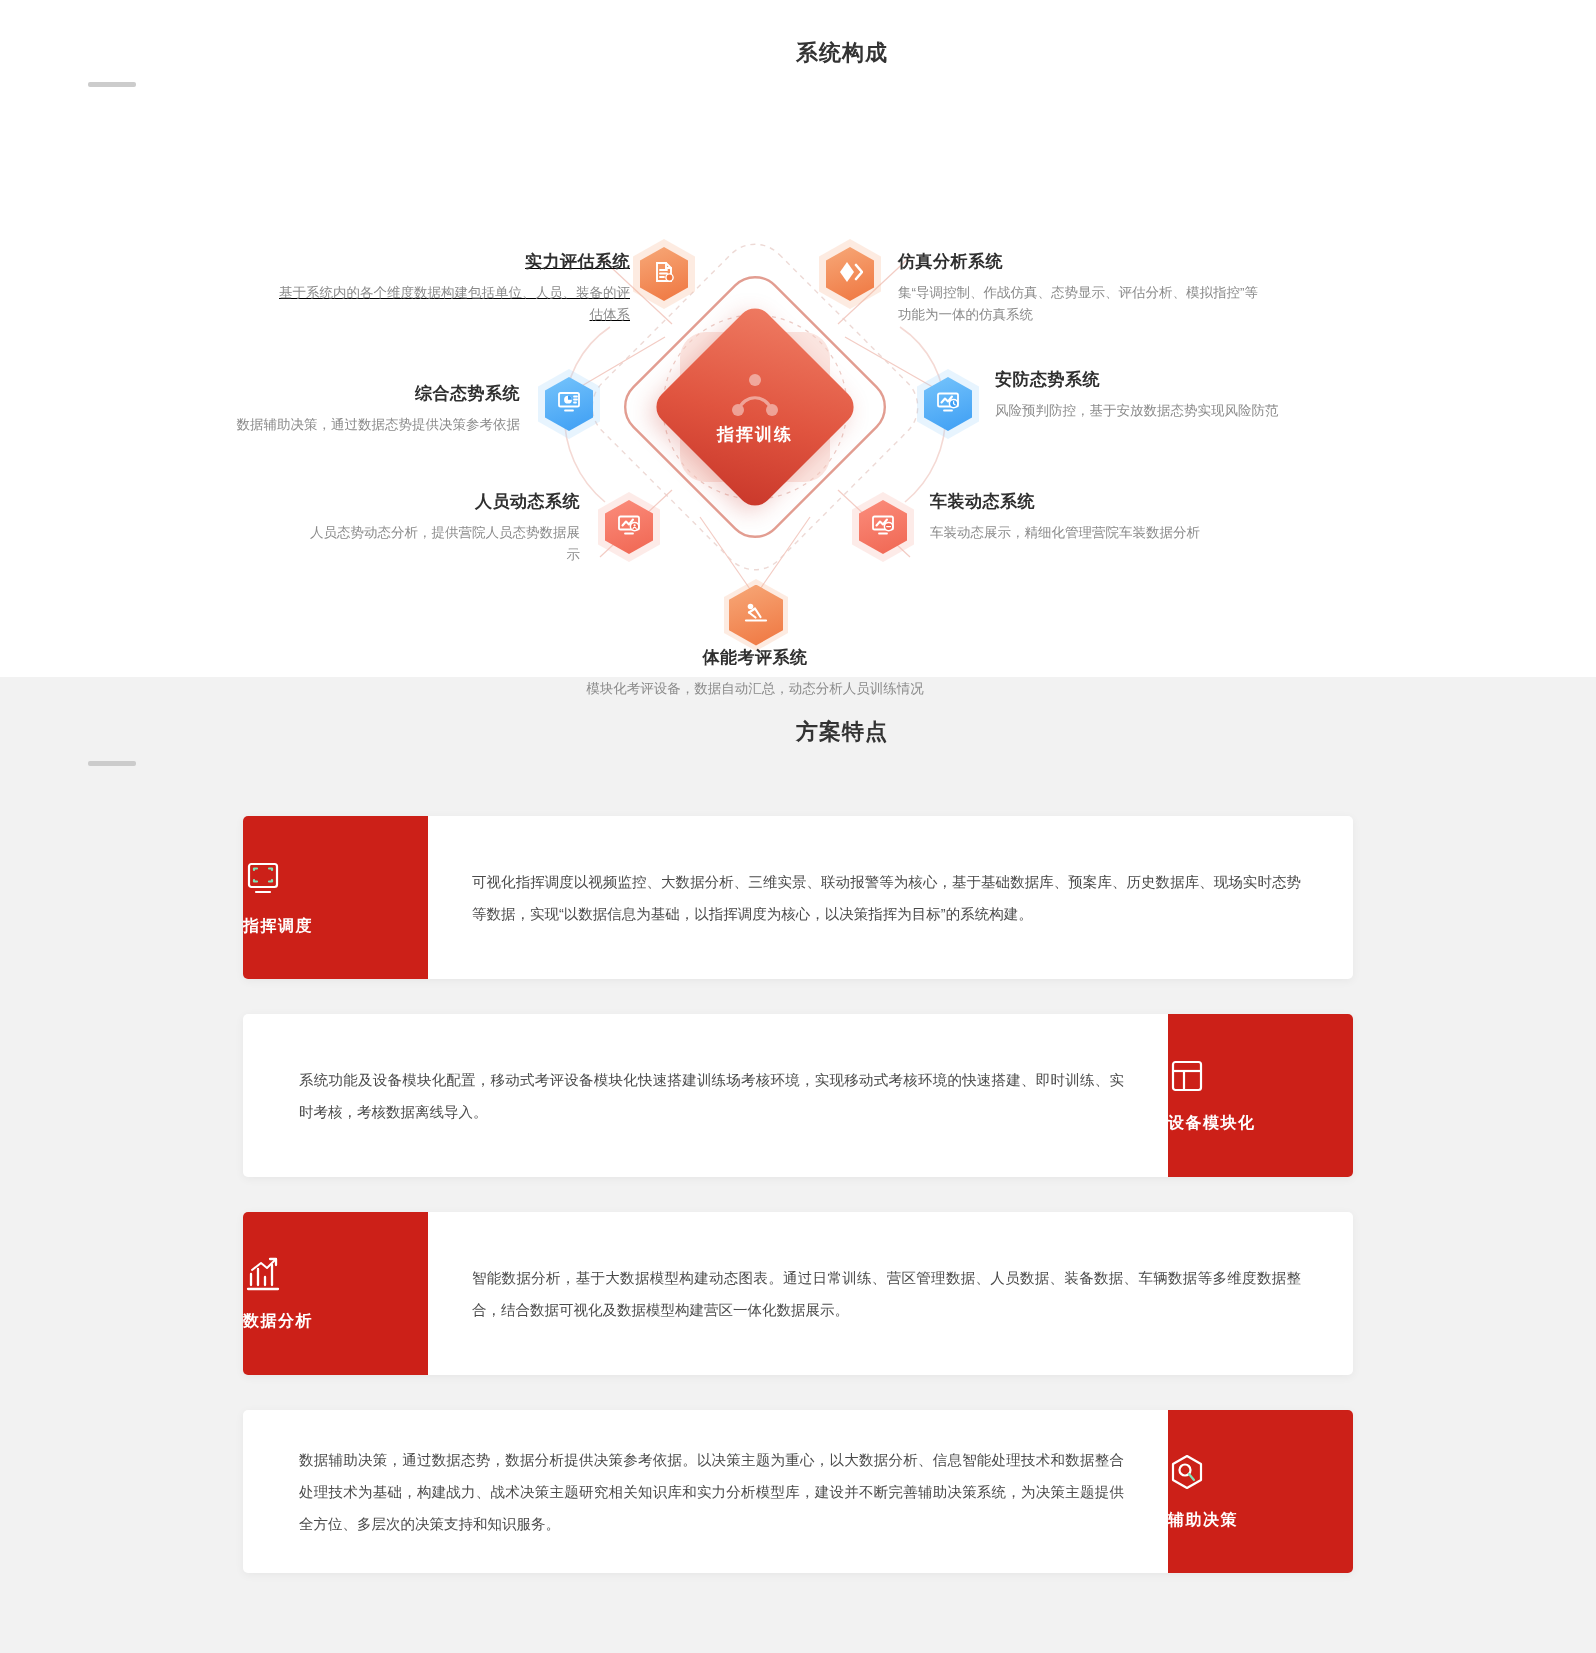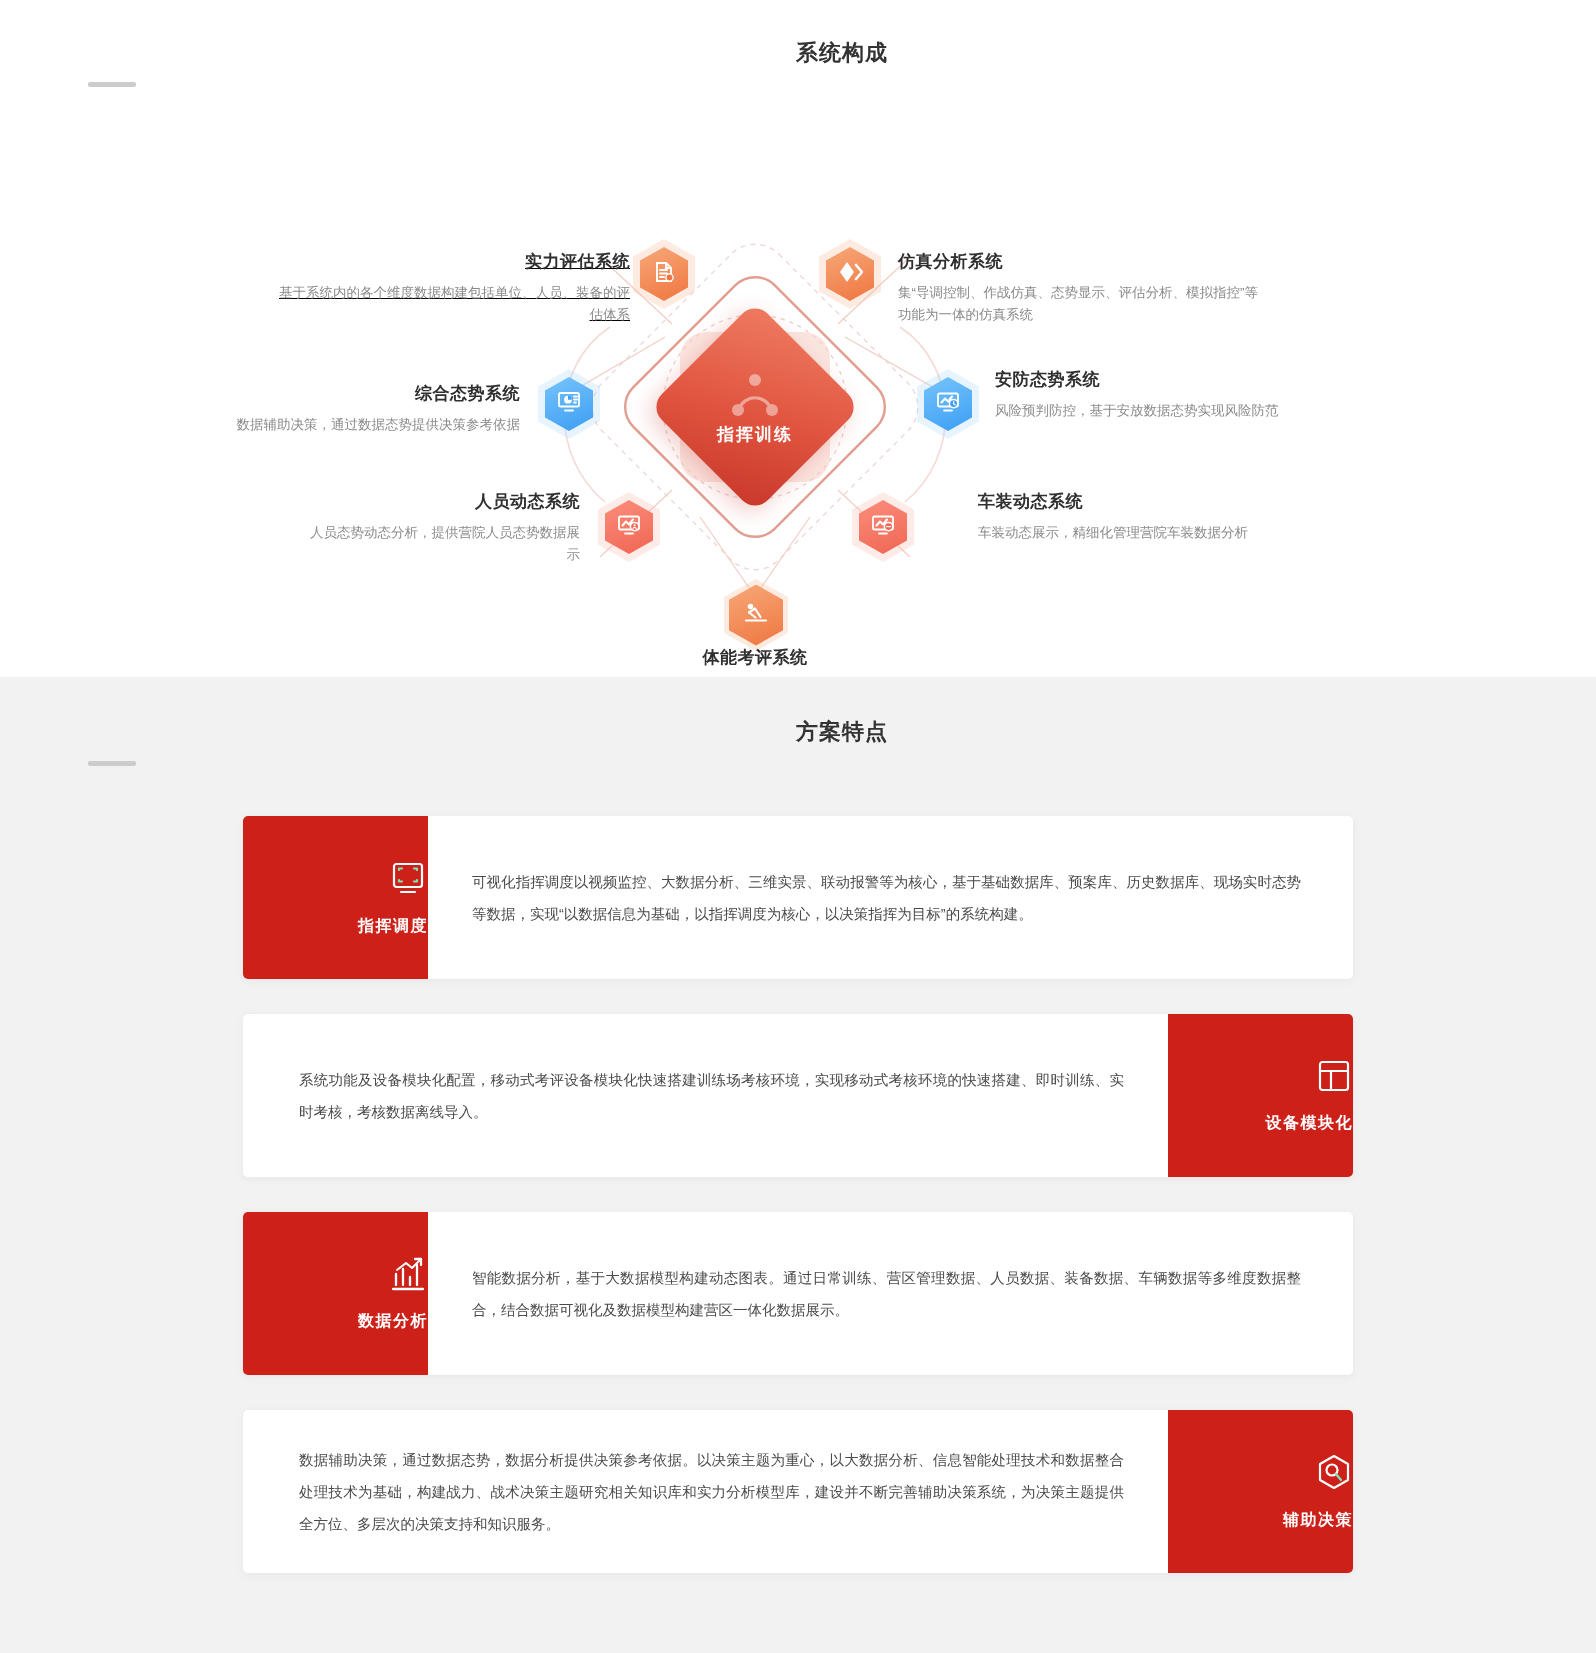--- a/index.html
+++ b/index.html
@@ -151,21 +151,21 @@
     box-shadow: 0 2px 10px rgba(0,0,0,.05);
     min-height: 163px;
   }
   .card.rev { flex-direction: row-reverse; }
   .card-badge {
     flex: 0 0 185px;
     background: #cc2018;
     color: #ffffff;
     display: flex;
     flex-direction: column;
-    align-items: flex-end;
+    align-items: flex-start;
     justify-content: center;
     gap: 14px;
   }
   .card-badge .b-label {
     font-size: 16px;
     font-weight: bold;
     letter-spacing: 1.5px;
   }
   .card-body {
     flex: 1 1 auto;
@@ -329,39 +329,40 @@
         <span class="glyph">
           <svg width="26" height="24" viewBox="0 0 26 24" fill="none" stroke="#fff" stroke-width="1.8" stroke-linecap="round" stroke-linejoin="round">
             <rect x="3" y="3.5" width="20" height="13" rx="1.6"></rect>
             <path d="M9 20.5h8"></path>
             <path d="M6.5 12.5 L10 8.5 L13 11.5 L17 6.5" stroke-width="2.1"></path>
             <circle cx="18.6" cy="13.6" r="4.2" fill="#f06652" stroke="#fff" stroke-width="1.5"></circle>
             <path d="M16.7 13.6h3.8" stroke-width="1.4"></path>
           </svg>
         </span>
       </div>
-      <div class="node-text left-al" style="left:930px; top:392px; width:300px;margin-left:48px;">
+      <div class="node-text left-al" style="left:930px; top:392px; width:300px;">
         <h4>车装动态系统</h4>
         <p>车装动态展示，精细化管理营院车装数据分析</p>
       </div>
 
       <div class="hex orange" style="left:724px; top:482px; width:64px; height:72px;">
         <span class="halo" style="width:64px;height:72px;margin:-36px 0 0 -32px;"></span>
         <span class="body" style="width:54px;height:61px;margin:-30.5px 0 0 -27px;"></span>
         <span class="glyph">
           <svg width="28" height="26" viewBox="0 0 28 26" fill="none" stroke="#fff" stroke-width="2.2" stroke-linecap="round" stroke-linejoin="round">
             <circle cx="8.5" cy="6.5" r="2.8" fill="#fff" stroke="none"></circle>
             <path d="M7 12.5 L13 8.5 L18.5 17"></path>
             <path d="M7 12.5 L13.5 17.5"></path>
             <path d="M4 20.5h20"></path>
           </svg>
         </span>
       </div>
       <div class="node-text center-al" style="left:505px; top:548px; width:500px;">
         <h4>体能考评系统</h4>
+        <p>模块化考评设备，数据自动汇总，动态分析人员训练情况</p>
       </div>
 
     </div>
   </section>
 
   <section class="sec-features">
     <div class="section-head">
       <div class="section-title">方案特点</div>
       <div class="title-rule"></div>
     </div>

